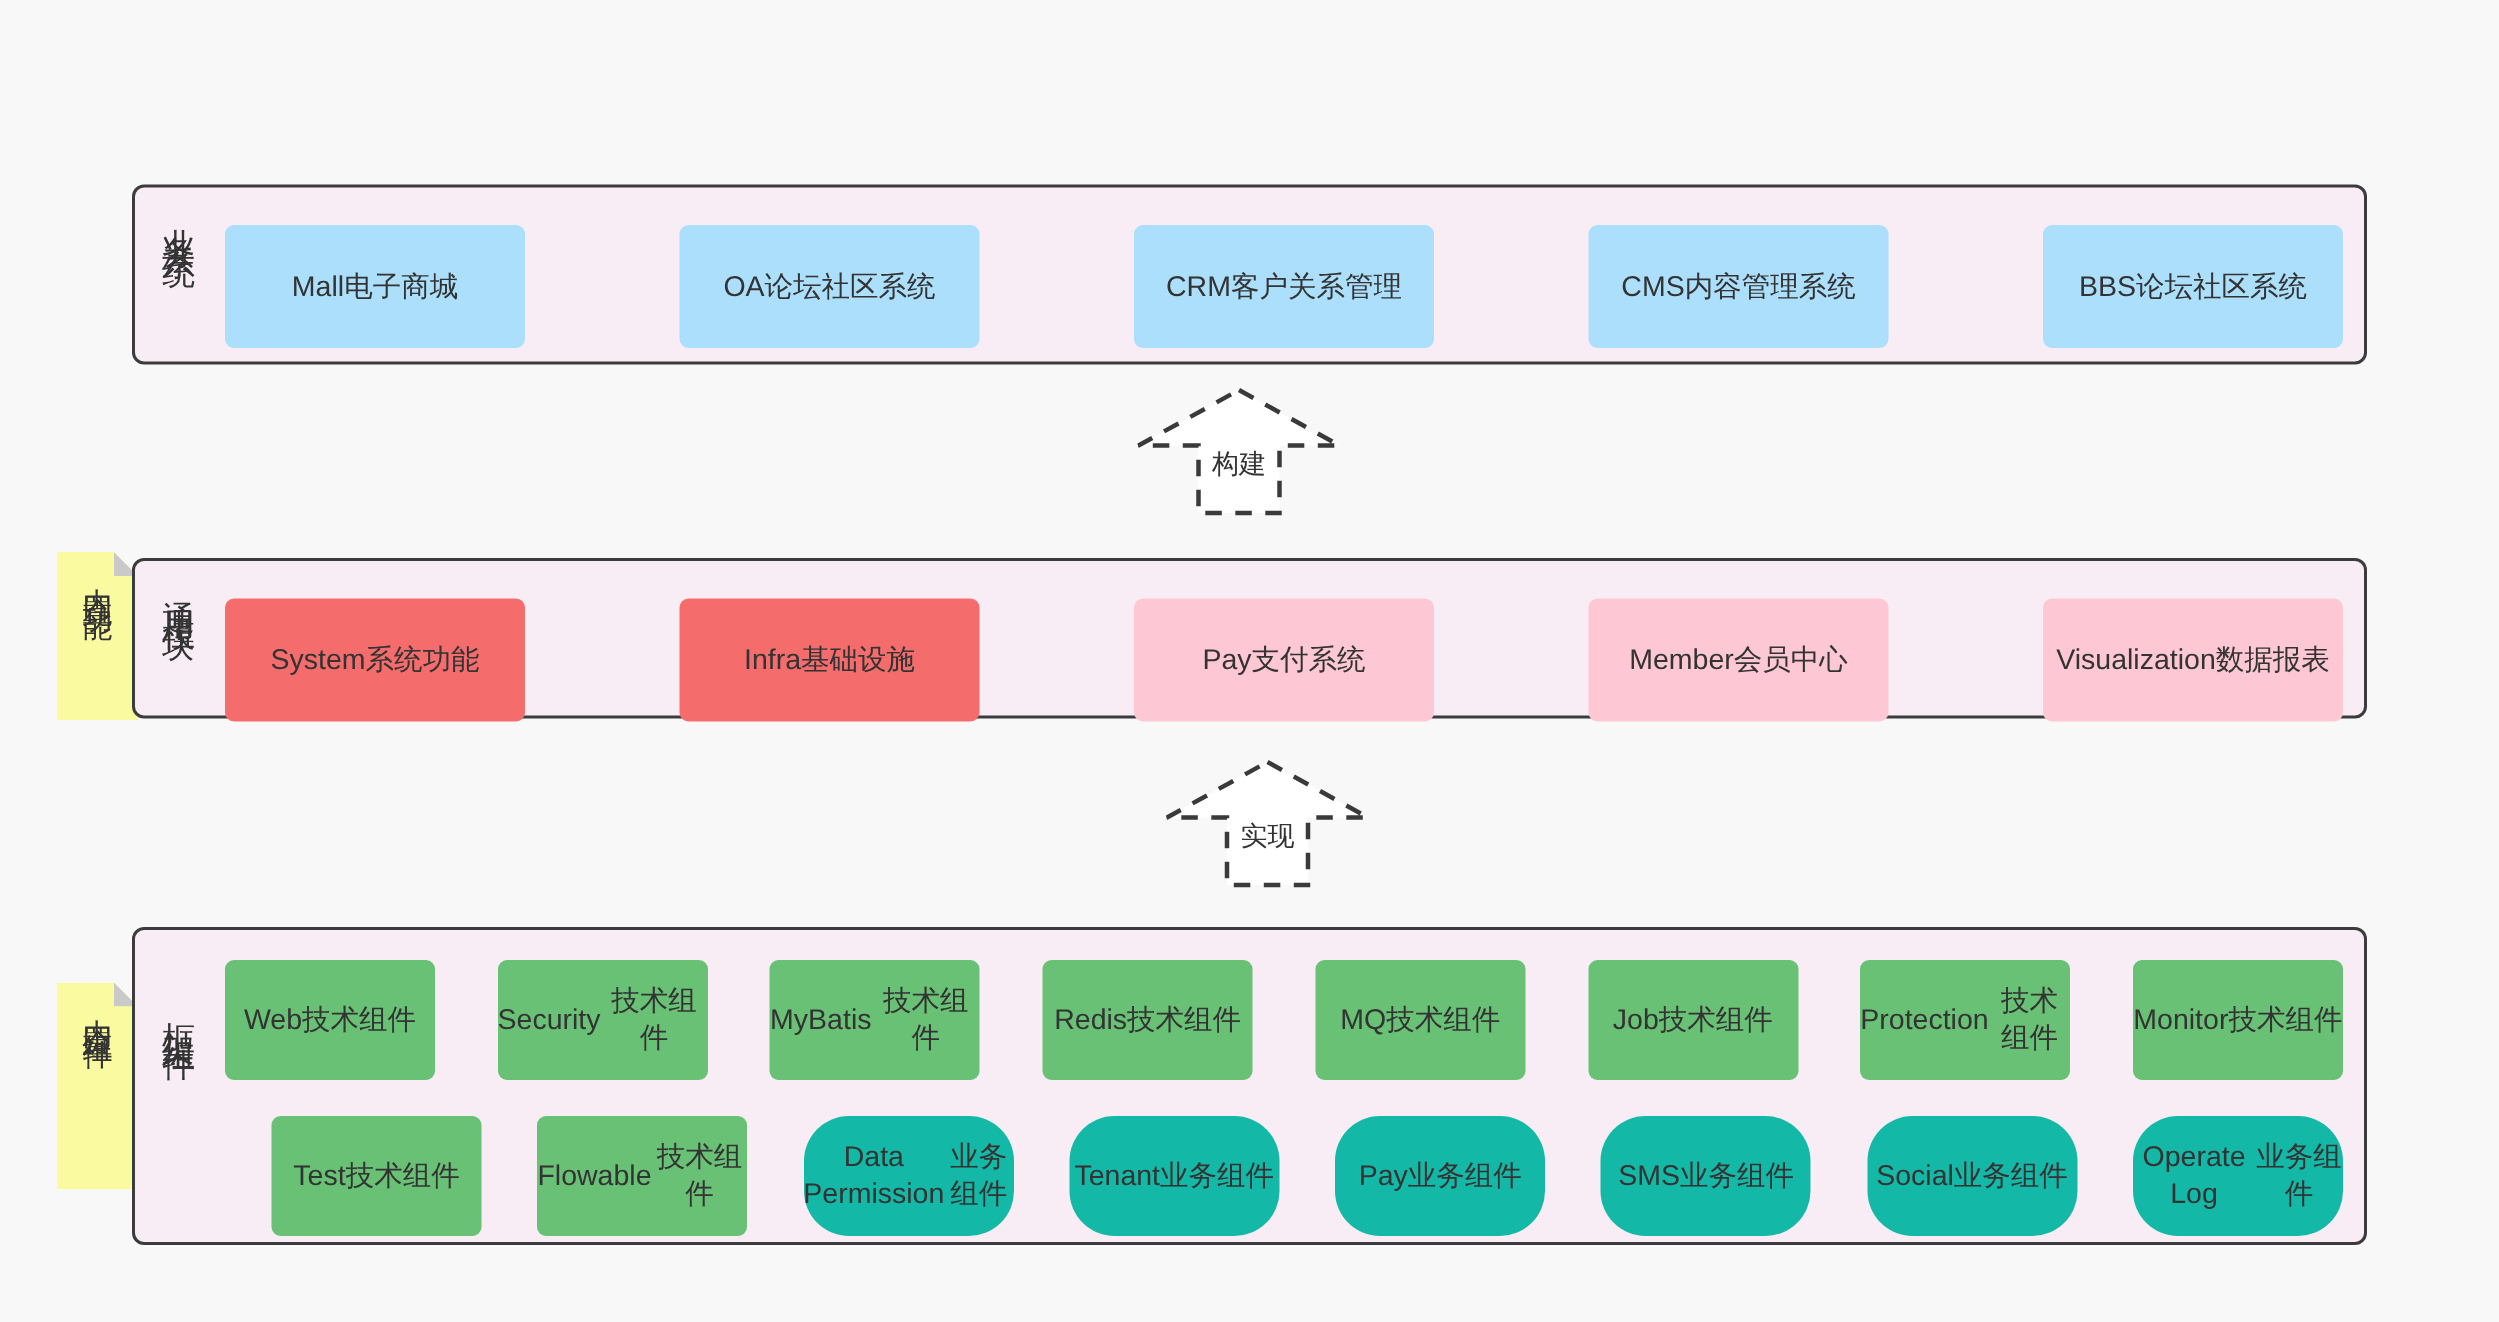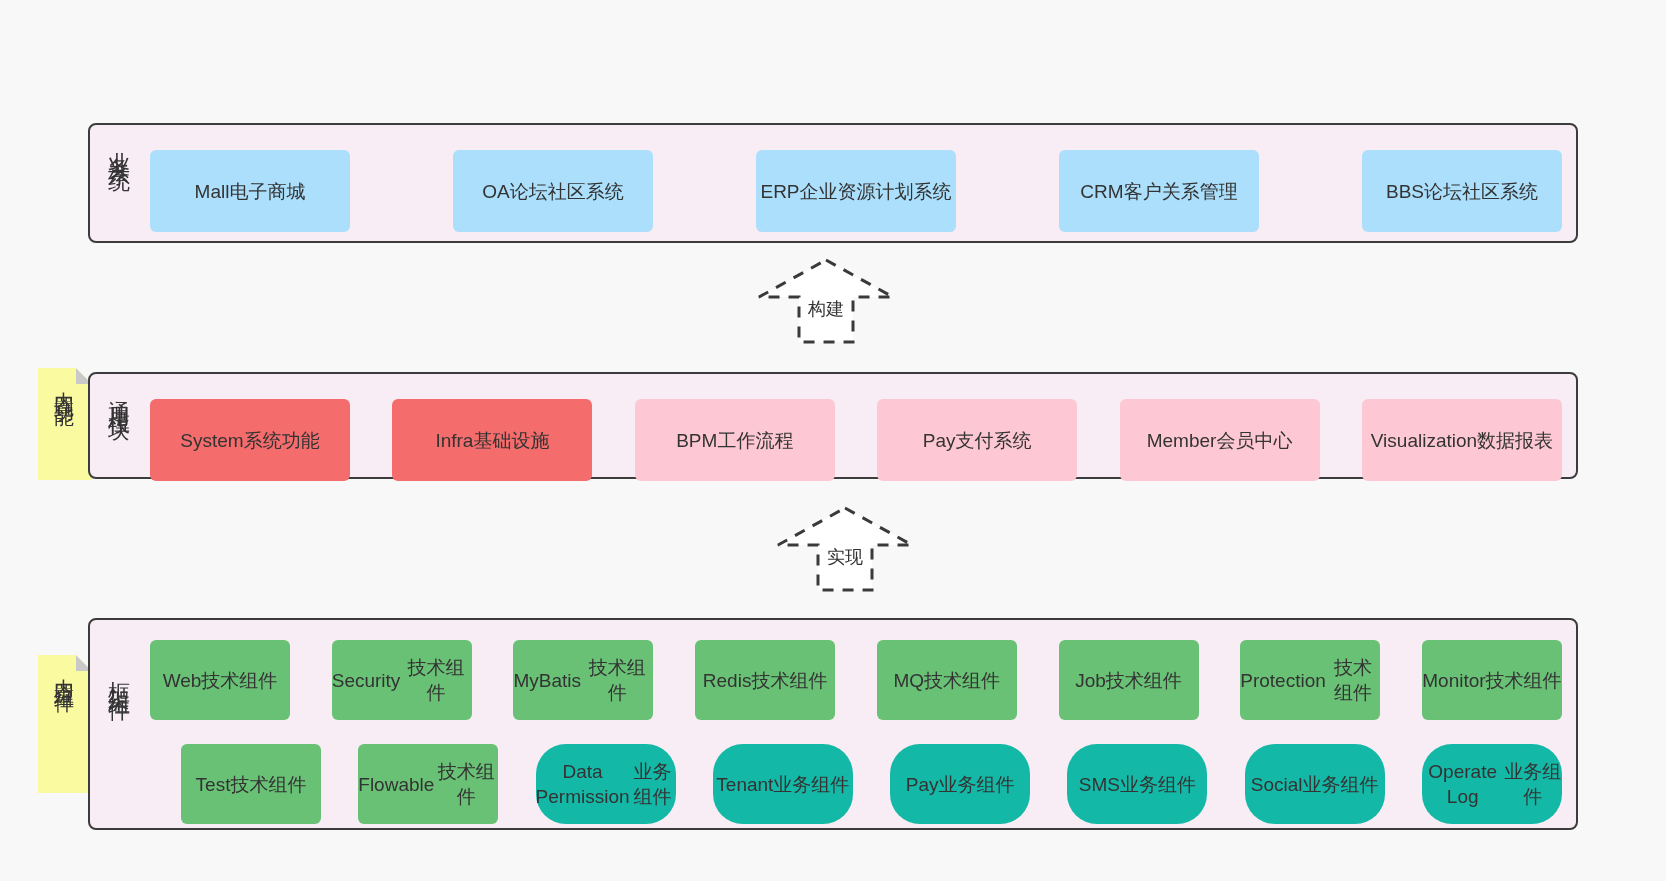--- a/index.html
+++ b/index.html
@@ -124,26 +124,26 @@
   <div class="box-row">
     <div class="box blue">
       <div class="box-line">Mall</div>
       <div class="box-line">电子商城</div>
     </div>
     <div class="box blue">
       <div class="box-line">OA</div>
       <div class="box-line">论坛社区系统</div>
     </div>
     <div class="box blue">
-      <div class="box-line">ERP</div>
-      <div class="box-line">企业资源计划系统</div>
-    </div>
-    <div class="box blue">
       <div class="box-line">CRM</div>
       <div class="box-line">客户关系管理</div>
+    </div>
+    <div class="box blue">
+      <div class="box-line">CMS</div>
+      <div class="box-line">内容管理系统</div>
     </div>
     <div class="box blue">
       <div class="box-line">BBS</div>
       <div class="box-line">论坛社区系统</div>
     </div>
   </div>
 </div>
 
 <div class="arrow arrow-1">
   <svg viewBox="0 0 140 88">
@@ -161,24 +161,20 @@
   <div class="box-row">
     <div class="box red">
       <div class="box-line">System</div>
       <div class="box-line">系统功能</div>
     </div>
     <div class="box red">
       <div class="box-line">Infra</div>
       <div class="box-line">基础设施</div>
     </div>
     <div class="box pink">
-      <div class="box-line">BPM</div>
-      <div class="box-line">工作流程</div>
-    </div>
-    <div class="box pink">
       <div class="box-line">Pay</div>
       <div class="box-line">支付系统</div>
     </div>
     <div class="box pink">
       <div class="box-line">Member</div>
       <div class="box-line">会员中心</div>
     </div>
     <div class="box pink">
       <div class="box-line">Visualization</div>
       <div class="box-line">数据报表</div>

